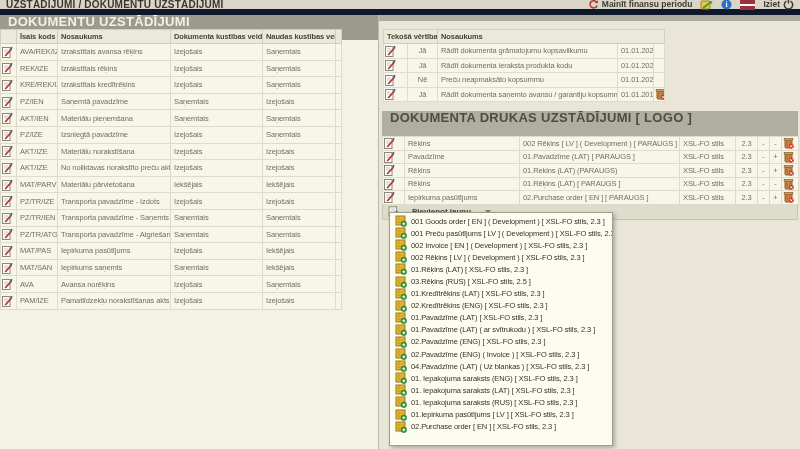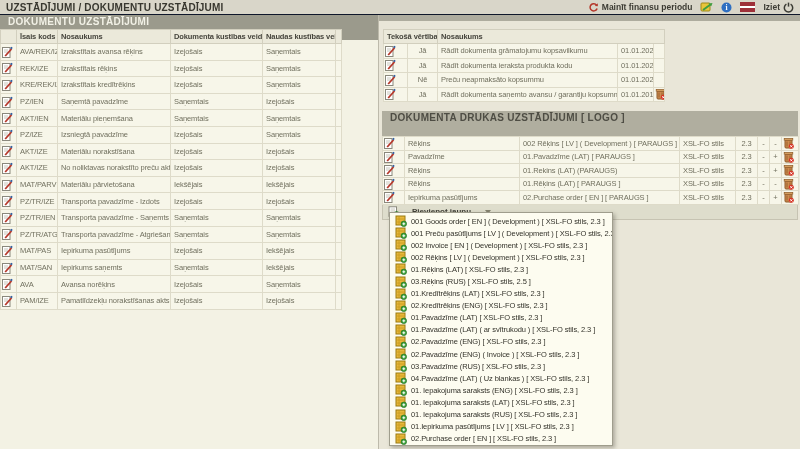--- a/index.html
+++ b/index.html
@@ -5,33 +5,33 @@
   html,body{margin:0;padding:0;}
   body{
     width:800px;height:449px;position:relative;overflow:hidden;
     background:#e9e6d8;
     font-family:"Liberation Sans", sans-serif;
     -webkit-font-smoothing:antialiased;
   }
   
   .titlebar{
     position:absolute;top:0;left:0;width:800px;height:15px;
-    background:#d9d6c9;border-bottom:1px solid #0f172a;
+    background:#d9d6c9;border-bottom:6px solid #0f172a;
     display:flex;align-items:center;justify-content:space-between;
     padding:0 6px;box-sizing:border-box;
   }
   .page-title{font-size:10px;font-weight:bold;color:#38372f;letter-spacing:.2px;white-space:nowrap;}
   .tb-right{display:flex;align-items:center;gap:8px;}
   .tb-btn{display:flex;gap:3px;cursor:pointer;font-size:8.5px;font-weight:bold;color:#3c3b33;white-space:nowrap;}
   .tb-ico{display:inline-flex;align-items:center;}
   
   .band{position:absolute;top:15px;left:0;width:800px;height:6px;background:#aeac9e;}
   
   .left-panel{position:absolute;top:15px;left:0;width:379px;height:434px;background:#f3f2e4;border-right:1px solid #bdbaab;box-sizing:border-box;}
-  .panel-hdr{height:25px;background:#9b9a8c;color:#f2f1e6;font-size:10px;font-weight:bold;letter-spacing:.3px;padding:0 8px;line-height:13px;white-space:nowrap;}
+  .panel-hdr{height:25px;background:#9b9a8c;color:#f2f1e6;font-size:13px;font-weight:bold;letter-spacing:.3px;padding:0 8px;line-height:13px;white-space:nowrap;}
   .panel-hdr.light{background:#b0ae9f;color:#4e4d44;}
   
   table.grid{border-collapse:collapse;table-layout:fixed;background:#f7f6e9;font-size:7.5px;letter-spacing:-.1px;}
   table.grid th{background:#ebe9da;border:1px solid #d2cfbe;color:#45443c;font-weight:bold;text-align:left;padding:1px 3px;white-space:nowrap;overflow:hidden;}
   table.grid td{border:1px solid #dedbc9;color:#71705f;padding:0 3px;white-space:nowrap;overflow:hidden;}
   .left-table{position:absolute;top:14px;left:0;width:341px;}
   .left-table th{height:11px;}
   .left-table td{height:15.6px;}
   .cell-code{color:#4c4b42;}
   .icon-cell{text-align:center;padding:0 1px !important;}
@@ -881,34 +881,20 @@
           <line x1="1" y1="7" x2="10" y2="7" stroke="#c79a20" stroke-width="0.8"></line>
           <line x1="4" y1="1" x2="4" y2="10" stroke="#c79a20" stroke-width="0.8"></line>
           <circle cx="8.8" cy="8.8" r="2.8" fill="#3a9e3a" stroke="#1c6e1c" stroke-width="0.6"></circle>
           <line x1="8.8" y1="7.4" x2="8.8" y2="10.2" stroke="#ffffff" stroke-width="1"></line>
           <line x1="7.4" y1="8.8" x2="10.2" y2="8.8" stroke="#ffffff" stroke-width="1"></line>
         </svg>
       </span>
       <span>02.Pavadzīme (ENG) ( Invoice ) [ XSL-FO stils, 2.3 ]</span>
     </div>
 
-    <div class="dd-item">
-      <span>
-        <svg width="12" height="12" viewBox="0 0 12 12">
-          <rect x="1" y="1" width="9" height="9" fill="#e8b83a" stroke="#9a7a10"></rect>
-          <line x1="1" y1="4" x2="10" y2="4" stroke="#c79a20" stroke-width="0.8"></line>
-          <line x1="1" y1="7" x2="10" y2="7" stroke="#c79a20" stroke-width="0.8"></line>
-          <line x1="4" y1="1" x2="4" y2="10" stroke="#c79a20" stroke-width="0.8"></line>
-          <circle cx="8.8" cy="8.8" r="2.8" fill="#3a9e3a" stroke="#1c6e1c" stroke-width="0.6"></circle>
-          <line x1="8.8" y1="7.4" x2="8.8" y2="10.2" stroke="#ffffff" stroke-width="1"></line>
-          <line x1="7.4" y1="8.8" x2="10.2" y2="8.8" stroke="#ffffff" stroke-width="1"></line>
-        </svg>
-      </span>
-      <span>03.Pavadzīme (RUS) [ XSL-FO stils, 2.3 ]</span>
-    </div>
 
     <div class="dd-item">
       <span>
         <svg width="12" height="12" viewBox="0 0 12 12">
           <rect x="1" y="1" width="9" height="9" fill="#e8b83a" stroke="#9a7a10"></rect>
           <line x1="1" y1="4" x2="10" y2="4" stroke="#c79a20" stroke-width="0.8"></line>
           <line x1="1" y1="7" x2="10" y2="7" stroke="#c79a20" stroke-width="0.8"></line>
           <line x1="4" y1="1" x2="4" y2="10" stroke="#c79a20" stroke-width="0.8"></line>
           <circle cx="8.8" cy="8.8" r="2.8" fill="#3a9e3a" stroke="#1c6e1c" stroke-width="0.6"></circle>
           <line x1="8.8" y1="7.4" x2="8.8" y2="10.2" stroke="#ffffff" stroke-width="1"></line>

